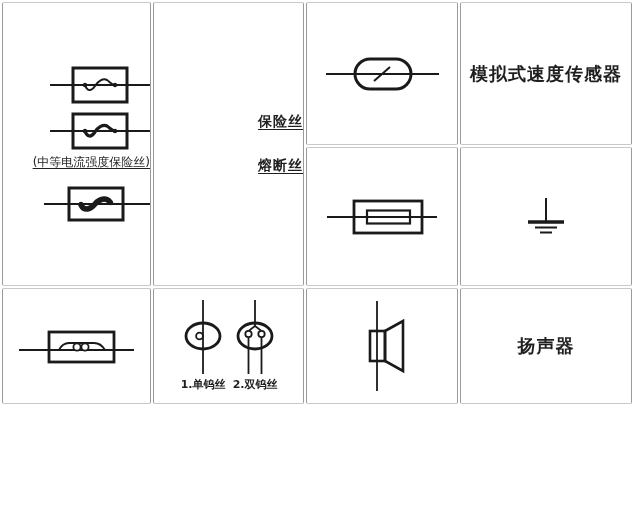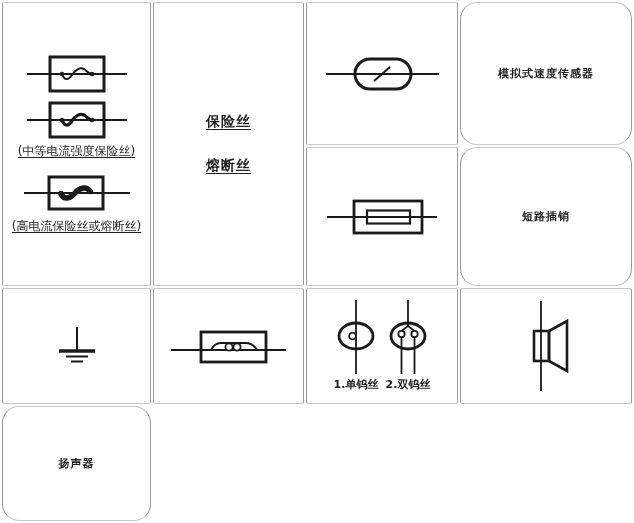--- a/index.html
+++ b/index.html
@@ -19,22 +19,22 @@
   }
   .cell {
     background:#fff;
     border:1px solid;
     border-color:#c9c9c9 #9a9a9a #c9c9c9 #9a9a9a;
     border-radius:2px;
     display:flex; align-items:center; justify-content:center;
     overflow:hidden;
   }
   .span2 { grid-row:span 2; }
-  .col { display:flex; flex-direction:column; align-items:center; }
-  .label-cell { font-size:11px; font-weight:bold; letter-spacing:1px;border-radius:17px; }
+  .col { display:flex; flex-direction:column; align-items:flex-end; }
+  .label-cell { font-size:18px; font-weight:bold; letter-spacing:1px; }
   .fuse-names { gap:26px; }
   .fuse-names .name { font-size:14px; font-weight:bold; text-decoration:underline; text-underline-offset:3px; letter-spacing:1px; }
   .caption {
     font-size:12px; font-weight:normal; white-space:nowrap;
     text-decoration:underline; text-underline-offset:2px;
   }
   .small-caption {
     font-size:11px; font-weight:bold; white-space:nowrap;
     text-underline-offset:2px;
     margin-top:3px;
@@ -68,21 +68,20 @@
         <path d="M35,20 C37,26 41,27 45,21 C48,16 53,13 57,15 C60,17 62,20 65,20" fill="none" stroke="#1a1a1a" stroke-width="3.2"></path>
       </svg>
       <div class="caption cap1">(中等电流强度保险丝)</div>
       <svg width="106" height="40" viewBox="0 0 106 40">
         <line x1="0" y1="20" x2="106" y2="20" stroke="#1a1a1a" stroke-width="2"></line>
         <rect x="25" y="4" width="54" height="32" fill="none" stroke="#1a1a1a" stroke-width="3"></rect>
         <circle cx="37" cy="20" r="2.3" fill="#1a1a1a"></circle>
         <circle cx="67" cy="19" r="2.3" fill="#1a1a1a"></circle>
         <path d="M37,21 C40,27 46,26 51,20 C55,15 62,13 66,18" fill="none" stroke="#1a1a1a" stroke-width="5.5" stroke-linecap="round"></path>
       </svg>
-      <div class="caption cap2">(高电流保险丝或熔断丝)</div>
     </div>
 
     <div class="cell span2 col fuse-names">
       <div class="name">保险丝</div>
       <div class="name">熔断丝</div>
     </div>
 
     <div class="cell">
       <svg width="113" height="44" viewBox="0 0 113 44">
         <line x1="0" y1="22" x2="113" y2="22" stroke="#1a1a1a" stroke-width="1.8"></line>
@@ -96,23 +95,20 @@
     </div>
 
     <div class="cell">
       <svg width="110" height="40" viewBox="0 0 110 40">
         <line x1="0" y1="20" x2="110" y2="20" stroke="#1a1a1a" stroke-width="1.8"></line>
         <rect x="27" y="4" width="68" height="32" fill="none" stroke="#1a1a1a" stroke-width="2.8"></rect>
         <rect x="40" y="13.5" width="43" height="13" fill="none" stroke="#1a1a1a" stroke-width="2.2"></rect>
       </svg>
     </div>
 
-    <div class="cell label-cell">
-      <span>短路插销</span>
-    </div>
 
     <div class="cell">
       <svg width="44" height="38" viewBox="0 0 44 38">
         <line x1="22" y1="0" x2="22" y2="23" stroke="#1a1a1a" stroke-width="2"></line>
         <line x1="4" y1="24" x2="40" y2="24" stroke="#1a1a1a" stroke-width="3.5"></line>
         <line x1="11" y1="29.5" x2="33" y2="29.5" stroke="#1a1a1a" stroke-width="2.2"></line>
         <line x1="16" y1="34.5" x2="28" y2="34.5" stroke="#1a1a1a" stroke-width="2"></line>
       </svg>
     </div>
 

